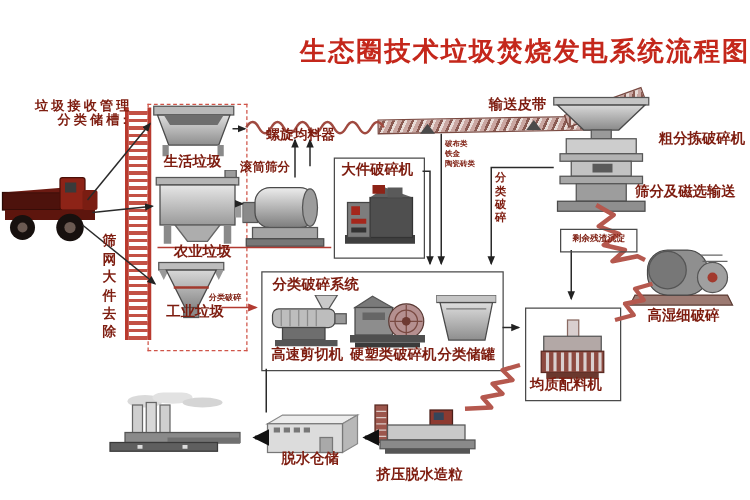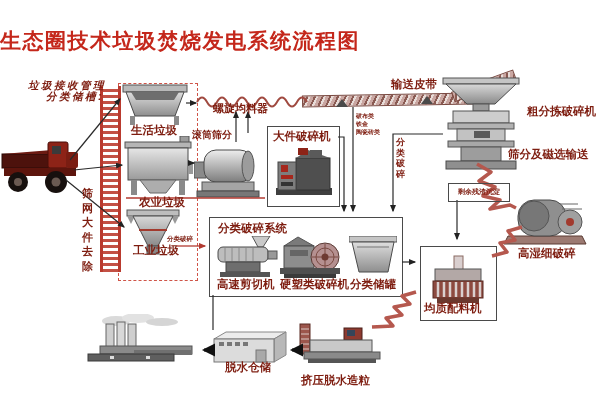--- a/index.html
+++ b/index.html
@@ -1,22 +1,22 @@
 <!DOCTYPE html>
 <html><head>
 <meta charset="utf-8">
 <style>
   html,body{margin:0;padding:0;background:#fff;}
   .stage{position:relative;width:600px;height:400px;background:#ffffff;overflow:hidden;
          font-family:"Liberation Sans",sans-serif;}
   .lbl{position:absolute;color:#7e1d10;font-weight:bold;font-size:11.5px;line-height:1.1;
        white-space:nowrap;z-index:6;}
-  .title{position:absolute;left:0;top:27px;width:600px;text-align:left;color:#c4271b;
+  .title{position:absolute;left:0;top:27px;width:600px;text-align:right;color:#c4271b;
          font-weight:bold;font-size:21px;letter-spacing:1.5px;z-index:6;}
-  .ital{font-style:italic;letter-spacing:2.5px;font-size:10.5px;}
+  .ital{letter-spacing:2.5px;font-size:10.5px;}
   .vtext{white-space:normal;word-break:break-all;}
   .tiny{font-size:6.5px;letter-spacing:0;}
   .box{position:absolute;border:1.4px solid #4a4a4a;background:transparent;z-index:2;}
   .dashbox{position:absolute;left:118px;top:83px;width:78px;height:196px;
            border:1.6px dashed #cf5448;z-index:1;}
   .ladder{position:absolute;left:100px;top:86px;width:15px;height:186px;z-index:2;
           border-left:3px solid #b93a2e;border-right:3px solid #b93a2e;
           background:repeating-linear-gradient(to bottom,#fff 0 3px,#c35145 3px 6px);}
   .belt{position:absolute;height:10px;border:1px solid #7a4a42;z-index:3;
         background:repeating-linear-gradient(115deg,#caa7a2 0 3px,#8a5a52 3px 5px,#e8dcd8 5px 7px);}

